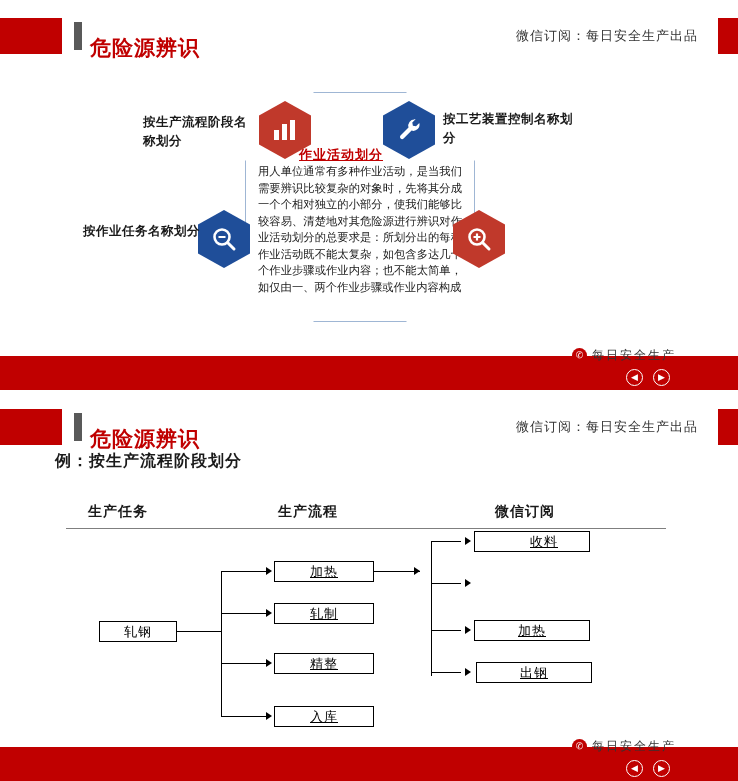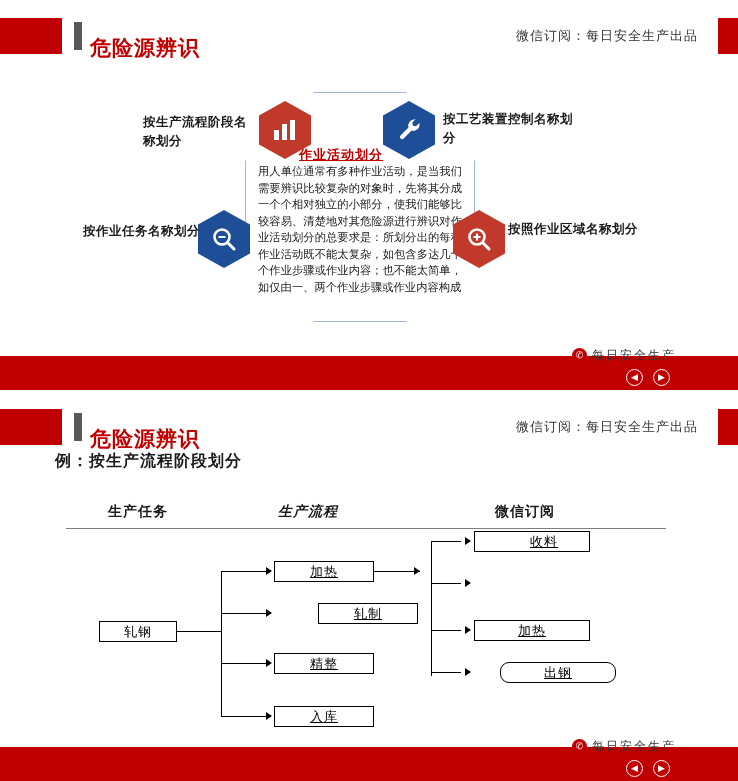--- a/index.html
+++ b/index.html
@@ -216,22 +216,22 @@
     letter-spacing: 1px;
   }
   .col-head {
     position: absolute;
     top: 112px;
     font-size: 14px;
     font-weight: bold;
     color: #1a1a1a;
     letter-spacing: 1px;
   }
-  #ch0 { left: 108px; }
-  #ch1 { left: 278px; font-style: italic; }
+  #ch0 { left: 88px; }
+  #ch1 { left: 278px; }
   #ch2 { left: 495px; }
   .head-rule {
     position: absolute;
     left: 66px;
     top: 137px;
     width: 600px;
     height: 1px;
     background: #7f7f7f;
   }
   .node {
@@ -311,21 +311,20 @@
       <circle cx="11" cy="11" r="7.5" fill="none" stroke="#ffffff" stroke-width="2.6"></circle>
       <line x1="16.5" y1="16.5" x2="23" y2="23" stroke="#ffffff" stroke-width="3" stroke-linecap="round"></line>
       <line x1="7.5" y1="11" x2="14.5" y2="11" stroke="#ffffff" stroke-width="2.2"></line>
       <line x1="11" y1="7.5" x2="11" y2="14.5" stroke="#ffffff" stroke-width="2.2"></line>
     </svg>
   </div>
 
   <div class="sidelabel" id="lbl-tr">按工艺装置控制名称划分</div>
   <div class="sidelabel" id="lbl-tl">按生产流程阶段名称划分</div>
   <div class="sidelabel" id="lbl-bl">按作业任务名称划分</div>
-  <div class="sidelabel" id="lbl-br">按照作业区域名称划分</div>
 
   <div class="footer"></div>
   <div class="footer-wx">
     <span class="wx-circle">✆</span>
     <span class="footer-wx-text">每日安全生产</span>
   </div>
   <div class="footer-dots">
     <span class="fdot">◀</span>
     <span class="fdot">▶</span>
   </div>
@@ -352,21 +351,21 @@
 
   <div class="line" style="left:177px; top:240px; width:44px; height:1px;"></div>
   <div class="line" style="left:221px; top:180px; width:1px; height:145px;"></div>
 
   <div class="line" style="left:221px; top:180px; width:45px; height:1px;"></div>
   <div class="arrow" style="left:266px; top:176px;"></div>
   <div class="node u" style="left:274px; top:170px; width:100px;">加热</div>
 
   <div class="line" style="left:221px; top:222px; width:45px; height:1px;"></div>
   <div class="arrow" style="left:266px; top:218px;"></div>
-  <div class="node u" style="left:274px; top:212px; width:100px;margin-left:44px;">轧制</div>
+  <div class="node u" style="left:274px; top:212px; width:100px;">轧制</div>
 
   <div class="line" style="left:221px; top:272px; width:45px; height:1px;"></div>
   <div class="arrow" style="left:266px; top:268px;"></div>
   <div class="node u" style="left:274px; top:262px; width:100px;">精整</div>
 
   <div class="line" style="left:221px; top:325px; width:45px; height:1px;"></div>
   <div class="arrow" style="left:266px; top:321px;"></div>
   <div class="node u" style="left:274px; top:315px; width:100px;">入库</div>
 
   <div class="line" style="left:374px; top:180px; width:46px; height:1px;"></div>
@@ -379,21 +378,21 @@
 
   <div class="line" style="left:431px; top:192px; width:30px; height:1px;"></div>
   <div class="arrow" style="left:465px; top:188px;"></div>
 
   <div class="line" style="left:431px; top:239px; width:30px; height:1px;"></div>
   <div class="arrow" style="left:465px; top:235px;"></div>
   <div class="node u" style="left:474px; top:229px; width:116px;">加热</div>
 
   <div class="line" style="left:431px; top:281px; width:30px; height:1px;"></div>
   <div class="arrow" style="left:465px; top:277px;"></div>
-  <div class="node u" style="left:500px; top:271px; width:116px;border-radius:9px;">出钢</div>
+  <div class="node u" style="left:476px; top:271px; width:116px;">出钢</div>
 
   <div class="footer"></div>
   <div class="footer-wx">
     <span class="wx-circle">✆</span>
     <span class="footer-wx-text">每日安全生产</span>
   </div>
   <div class="footer-dots">
     <span class="fdot">◀</span>
     <span class="fdot">▶</span>
   </div>

